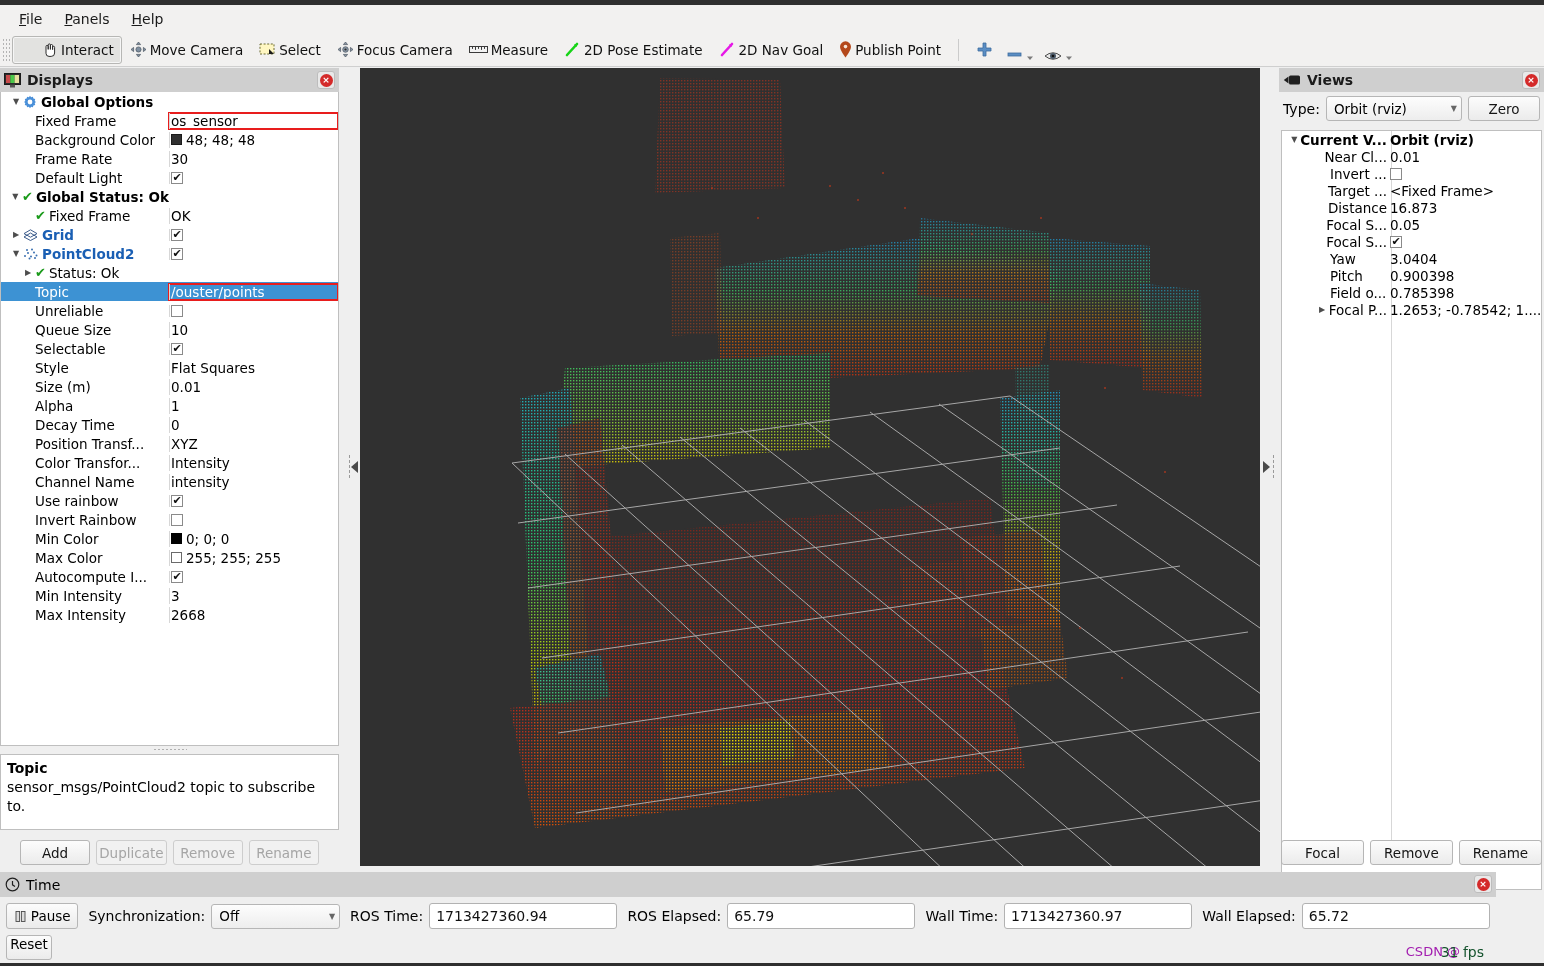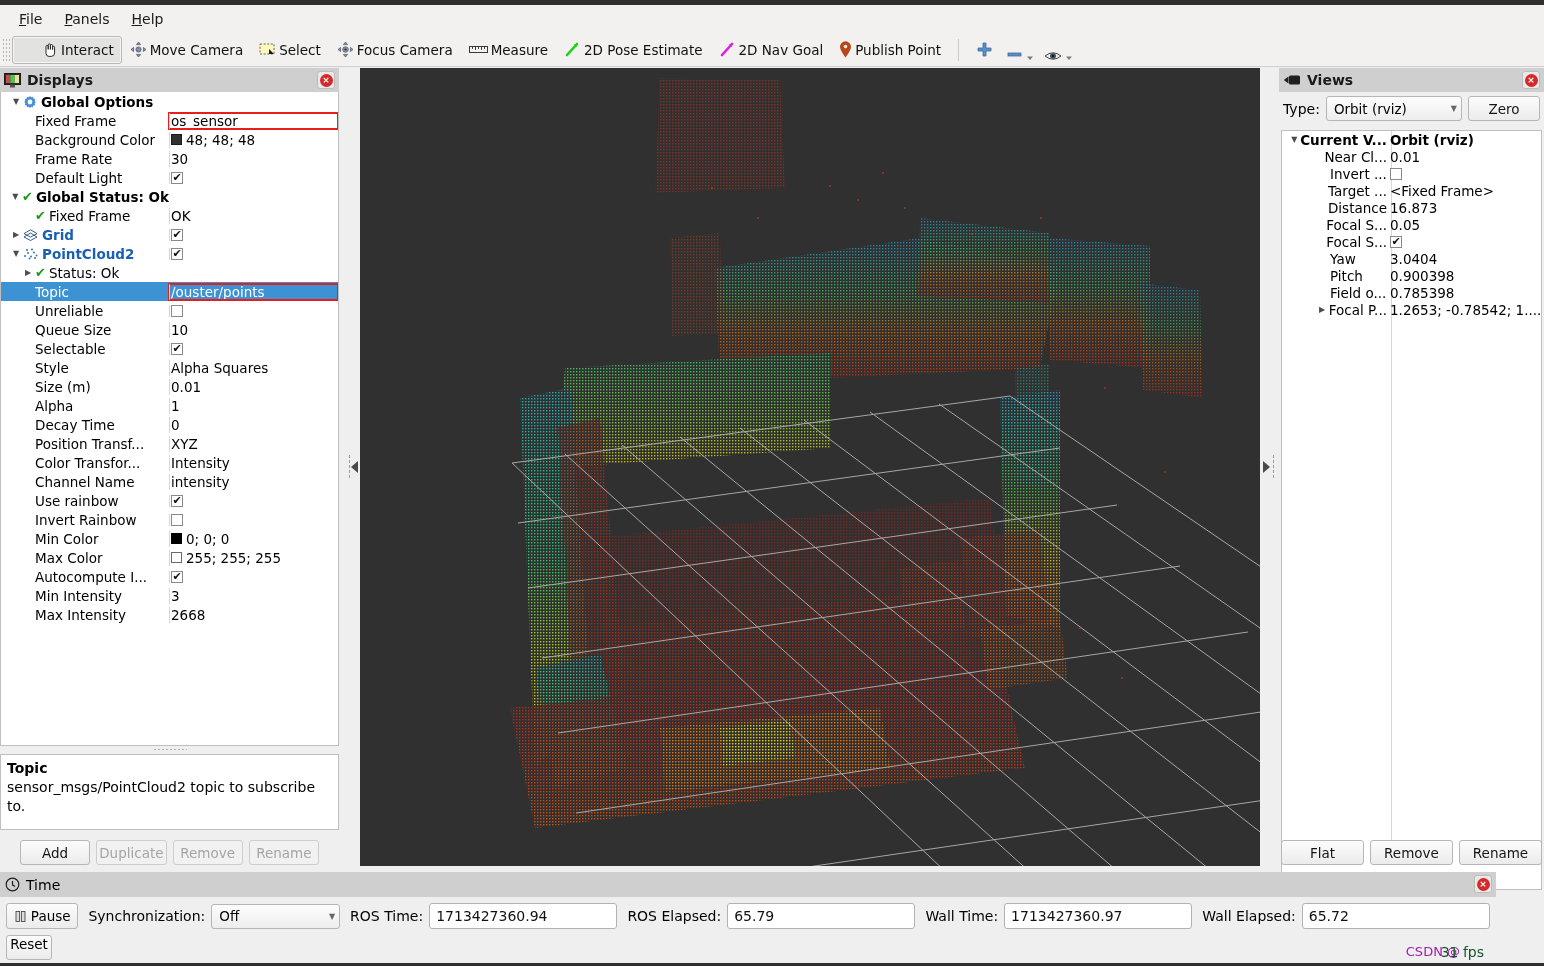--- a/index.html
+++ b/index.html
@@ -531,21 +531,21 @@
           </div>
         </div>
         <div class="row">
           <div class="namecell">
             <span class="indent20"></span>
             <span class="arrow"></span>
             <span>Style</span>
           </div>
           <div class="valcell">
             <span class="vline"></span>
-            <span>Alpha Squares</span>
+            <span>Flat Squares</span>
           </div>
         </div>
         <div class="row">
           <div class="namecell">
             <span class="indent20"></span>
             <span class="arrow"></span>
             <span>Size (m)</span>
           </div>
           <div class="valcell">
             <span class="vline"></span>
@@ -984,21 +984,21 @@
             <span>Focal P...</span>
           </div>
           <div class="vcol">
             <span>1.2653; -0.78542; 1....</span>
           </div>
         </div>
       </div>
 
     <div class="vbtns" id="views-buttons">
         <div class="btn">
-          <span>Flat</span>
+          <span>Focal</span>
         </div>
         <div class="btn">
           <span>Remove</span>
         </div>
         <div class="btn">
           <span>Rename</span>
         </div>
       </div>
   </div>
 

